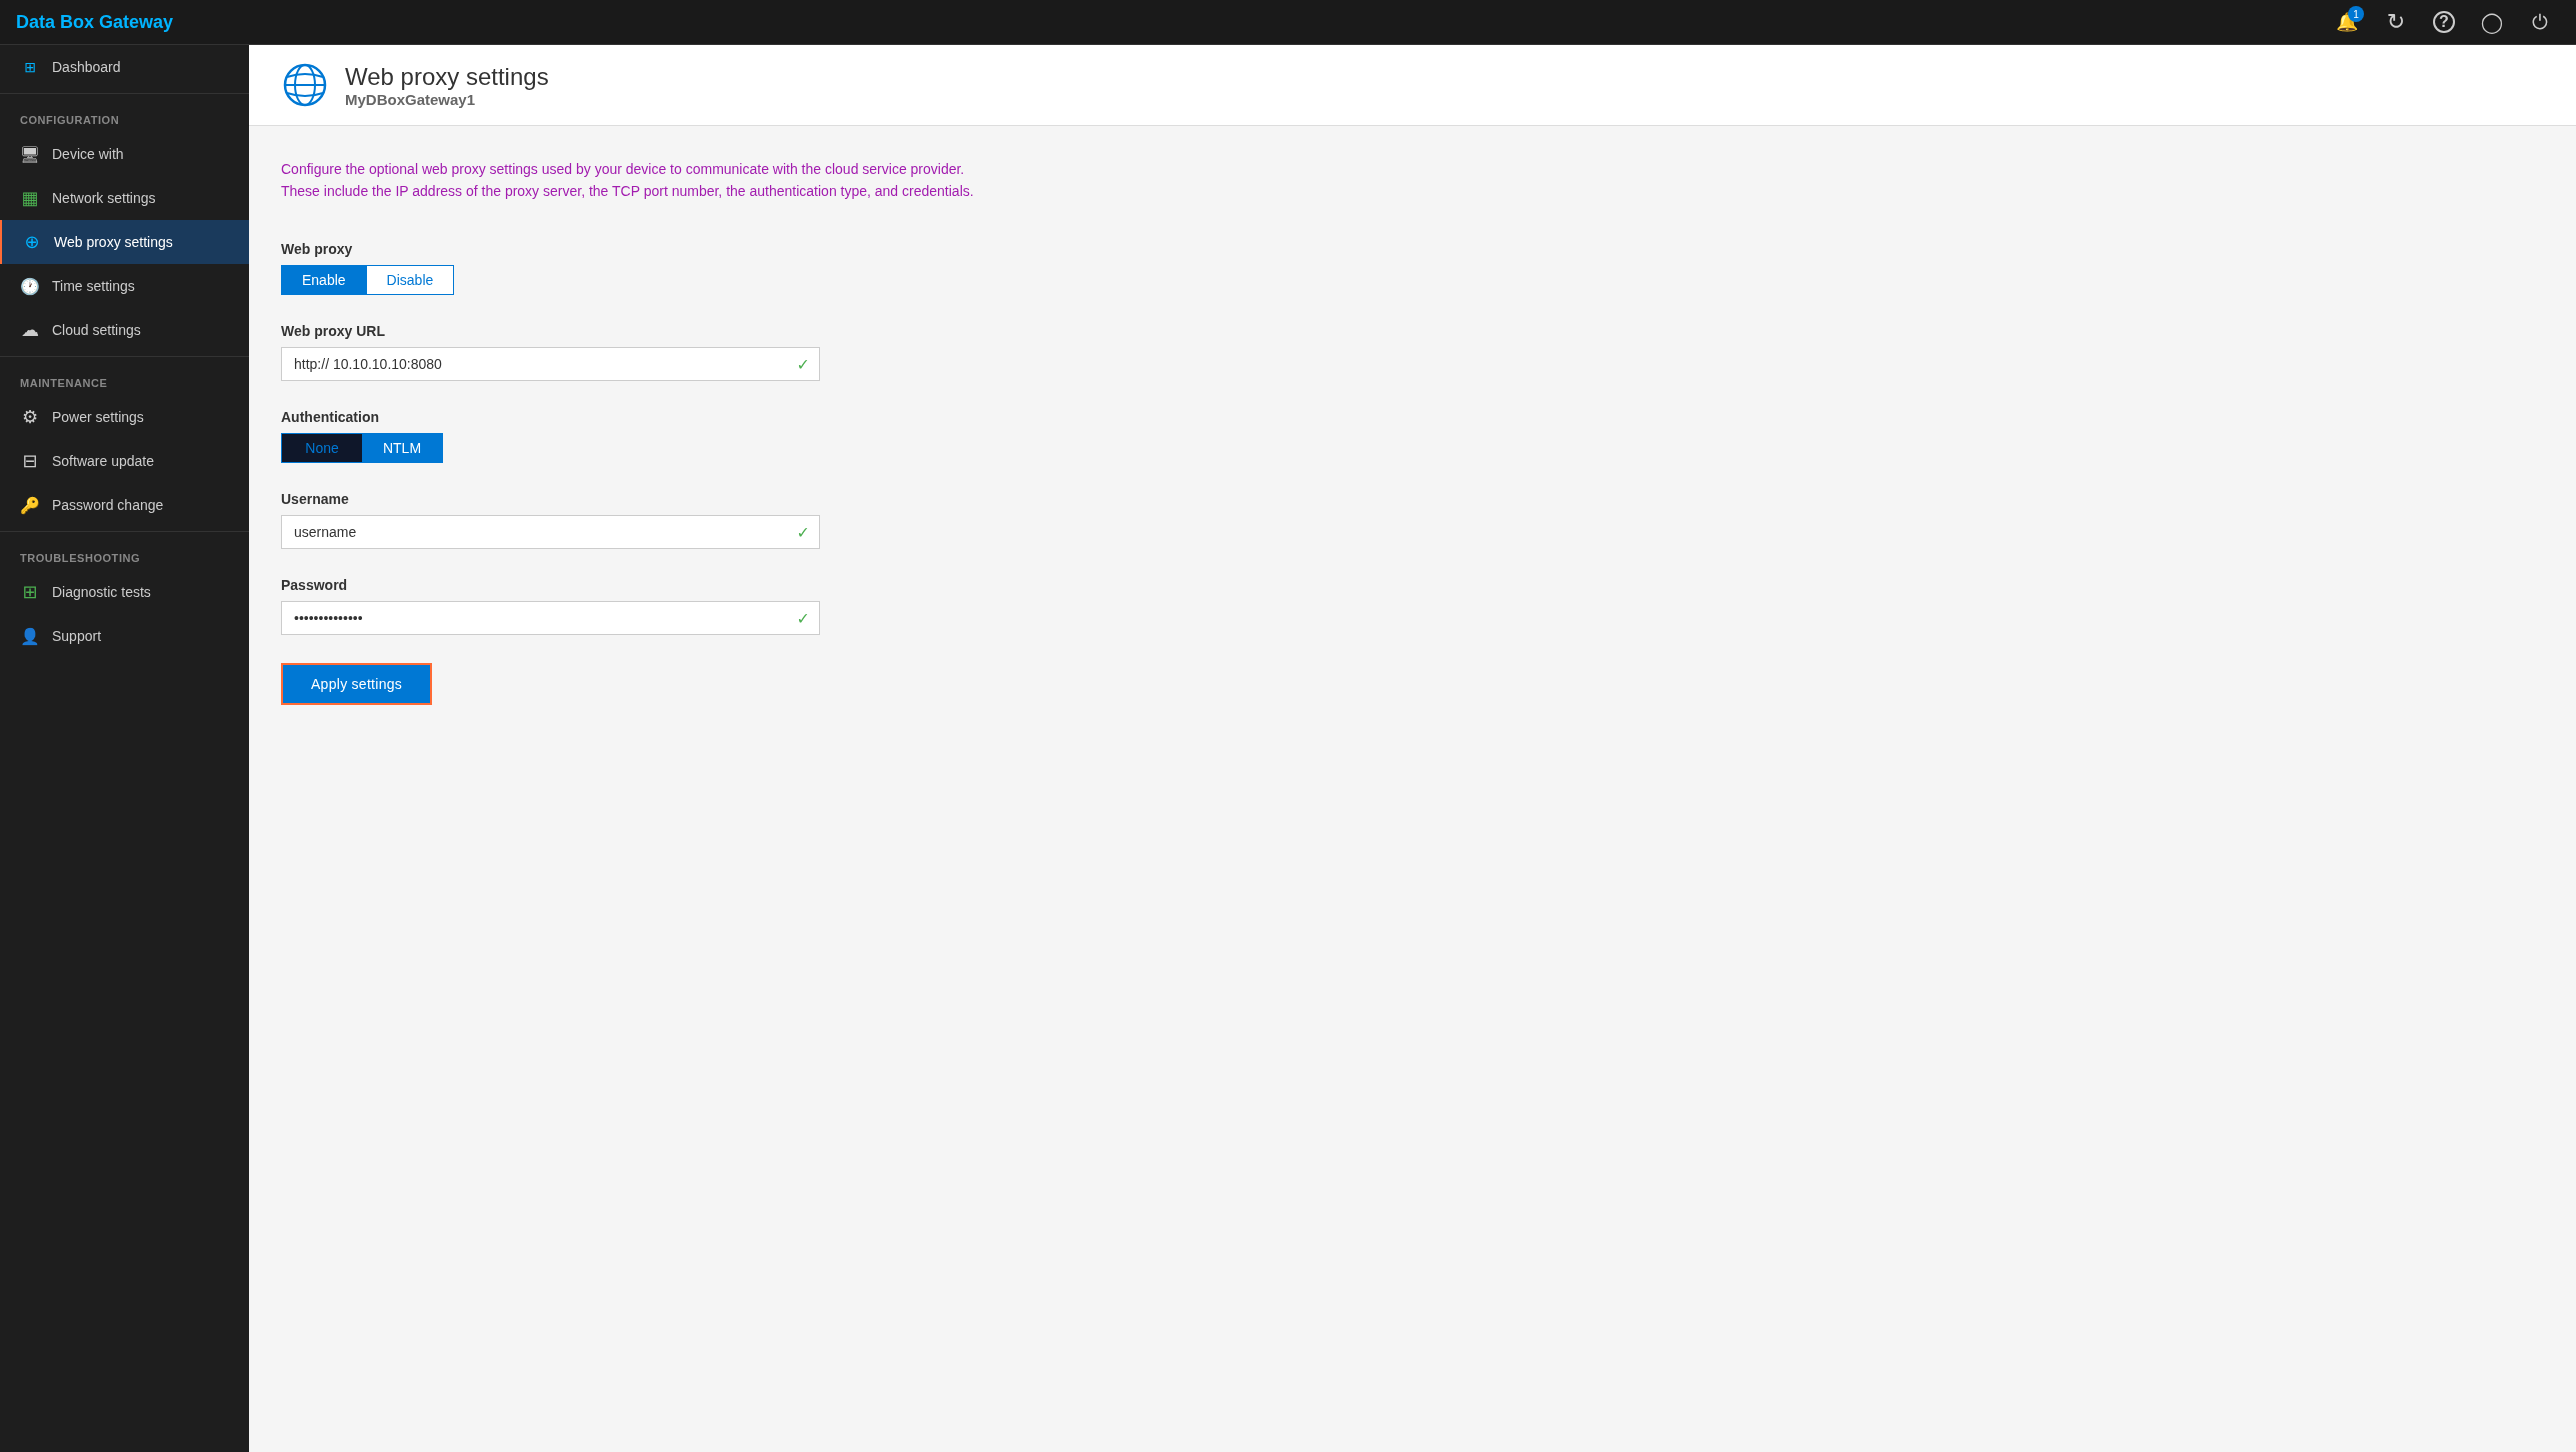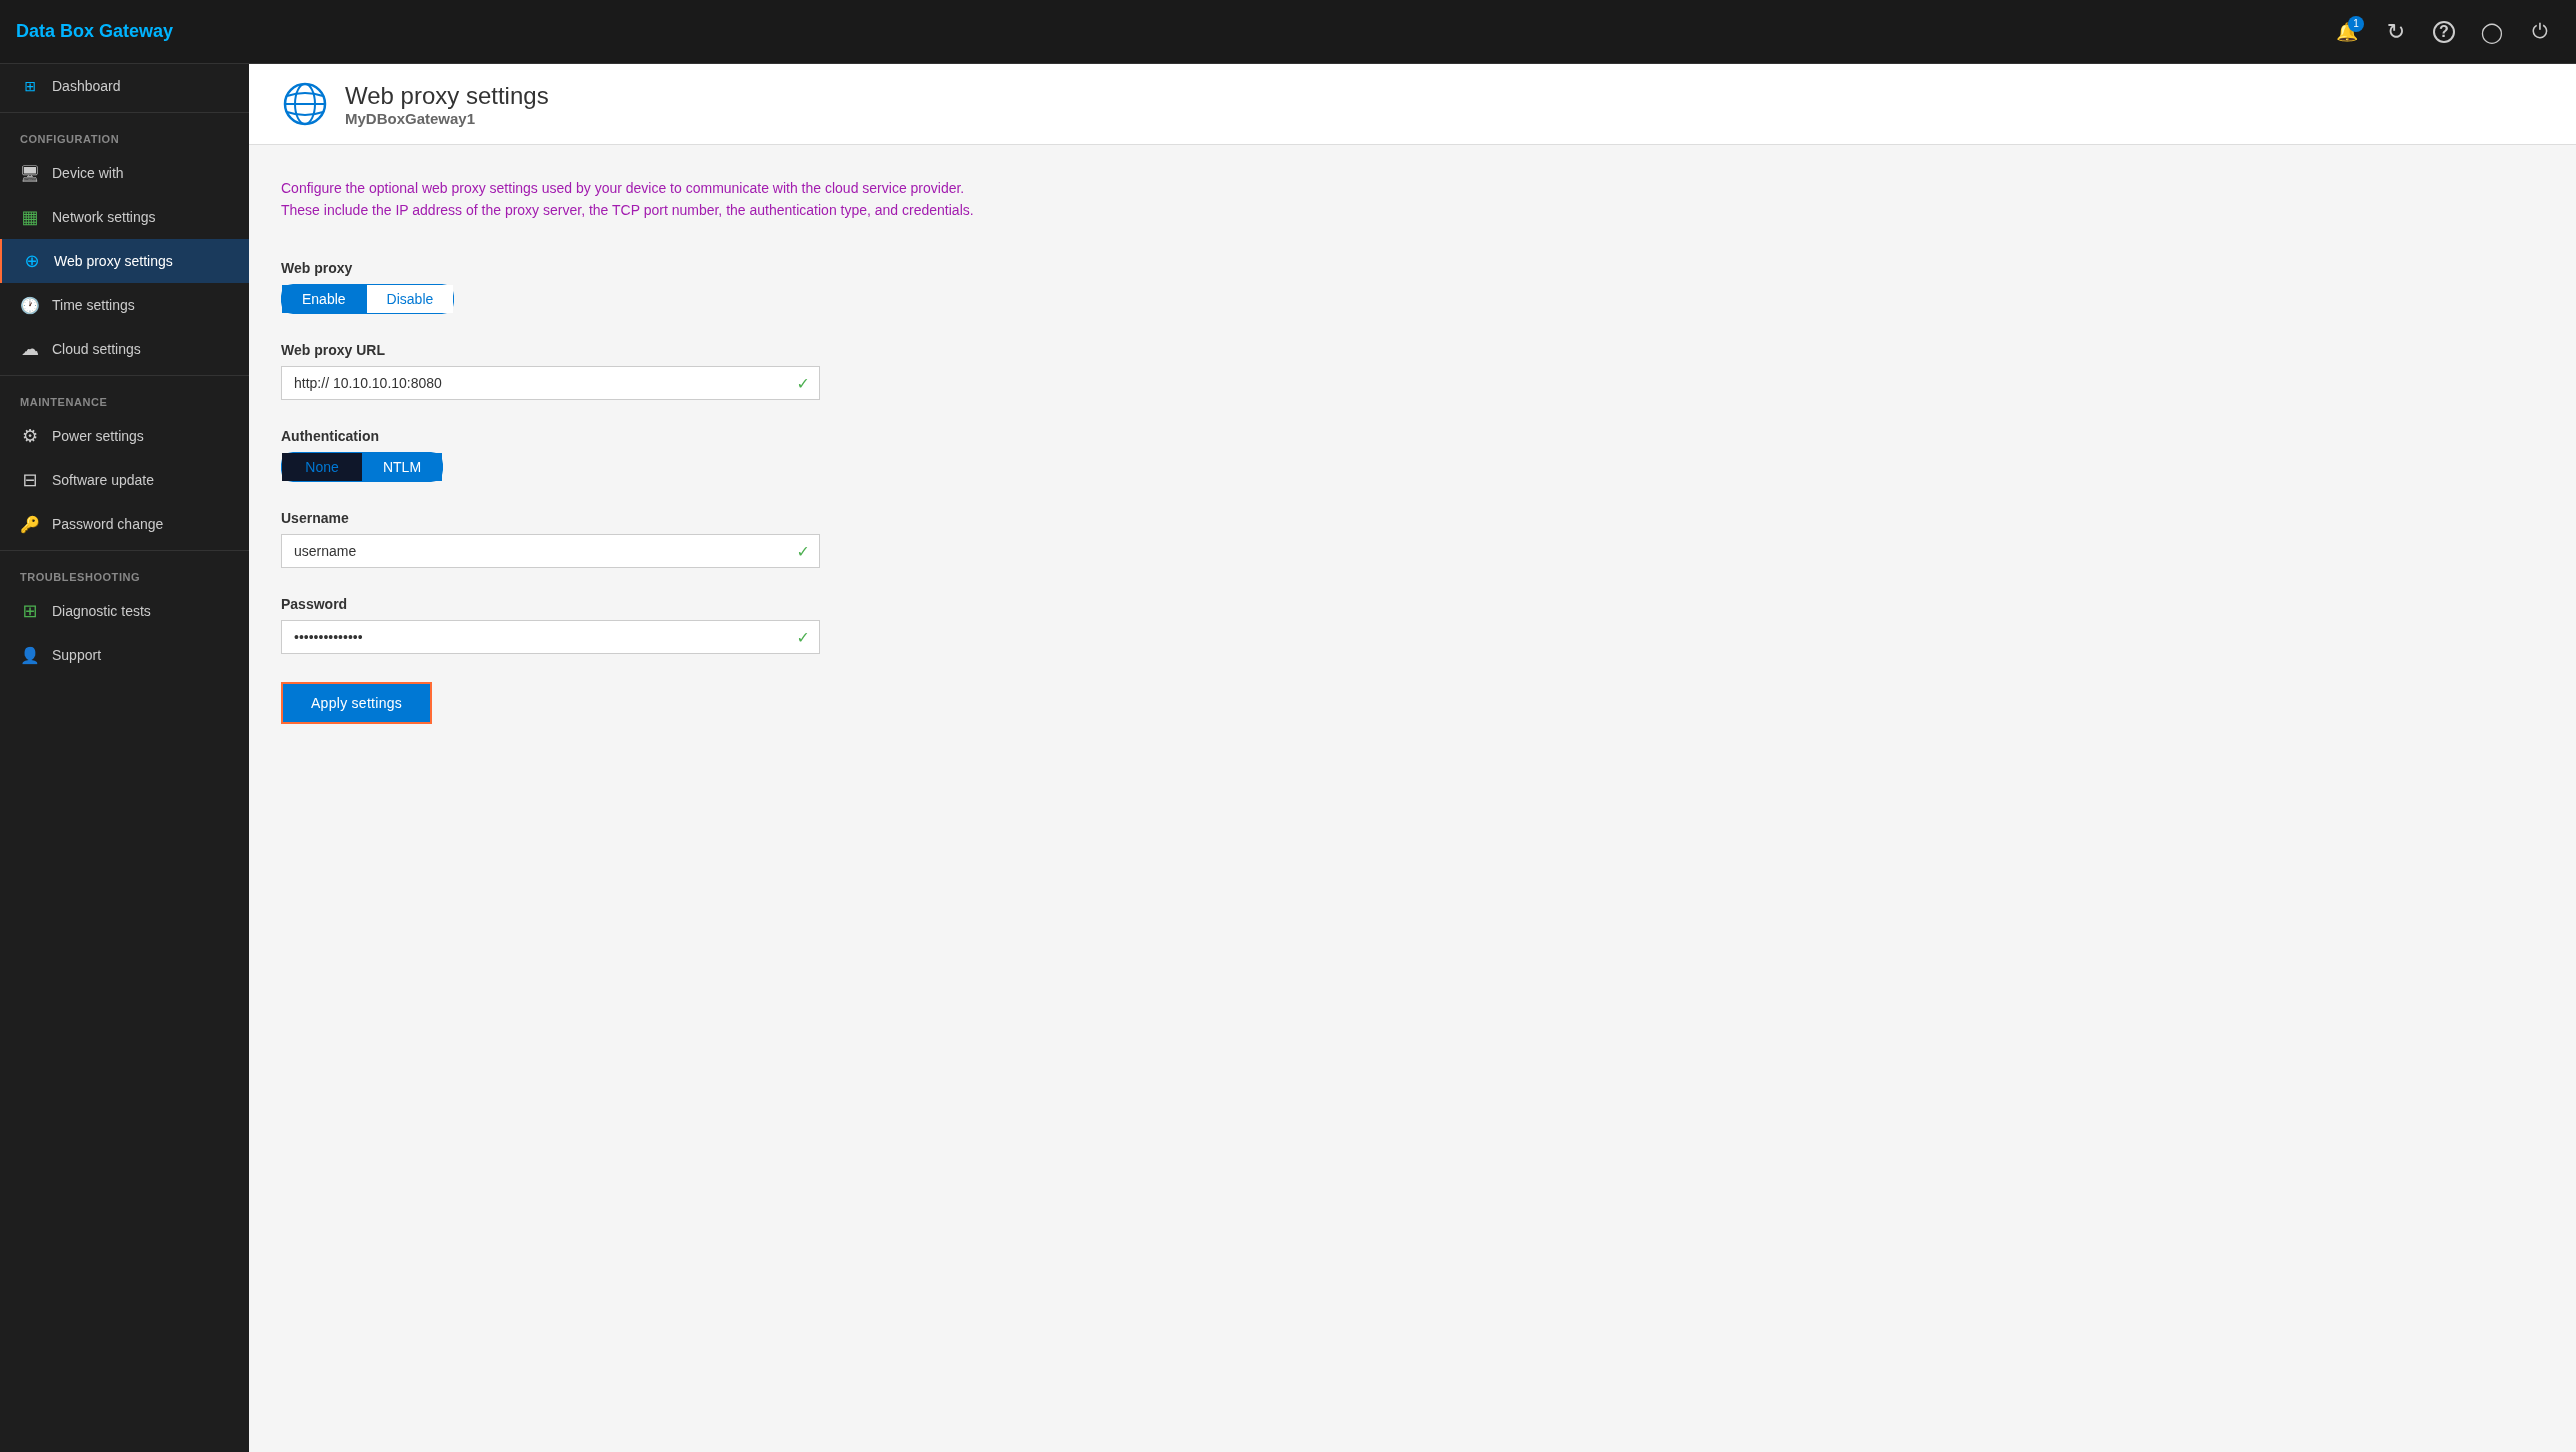--- a/index.html
+++ b/index.html
@@ -1,21 +1,21 @@
 <!DOCTYPE html>
 <html><head>
   <meta charset="utf-8">
   <style>
     * { box-sizing: border-box; margin: 0; padding: 0; }
     body { font-family: 'Segoe UI', Arial, sans-serif; background: #1a1a1a; color: #fff; height: 100vh; display: flex; flex-direction: column; overflow: hidden; }
 
     
     .topbar {
       background: #1a1a1a;
-      height: 64px;
+      height: 45px;
       display: flex;
       align-items: center;
       padding: 0 16px;
       border-bottom: 1px solid #333;
       flex-shrink: 0;
     }
     .topbar-brand {
       color: #00b4ff;
       font-size: 18px;
       font-weight: 600;
@@ -166,21 +166,21 @@
       color: #333;
       margin-bottom: 8px;
       font-weight: 700;
     }
 
     
     .btn-group {
       display: flex;
       border: 1px solid #0078d4;
       width: fit-content;
-      border-radius: 12px;
+      border-radius: 0;
     }
     .btn-group-item {
       padding: 6px 20px;
       font-size: 14px;
       cursor: pointer;
       border: none;
       outline: none;
       min-width: 80px;
       text-align: center;
     }

